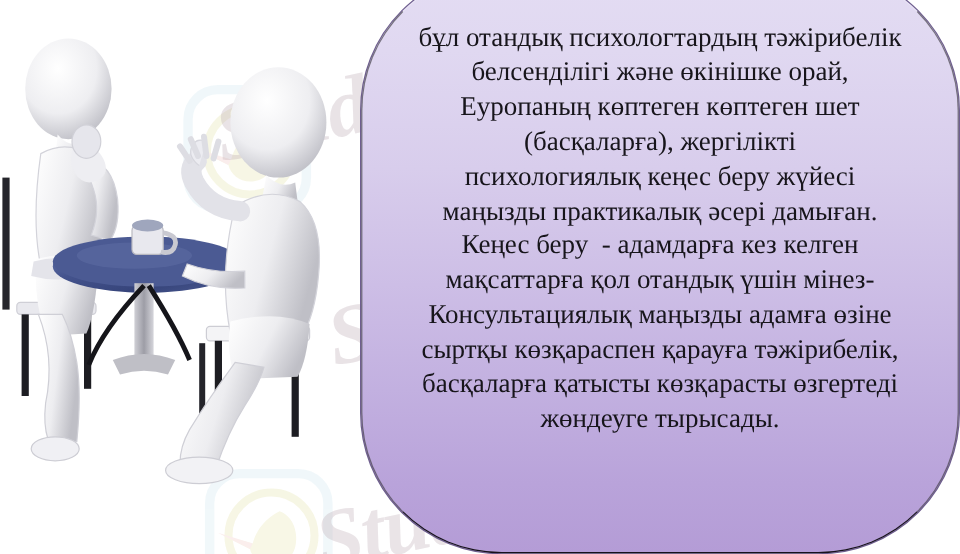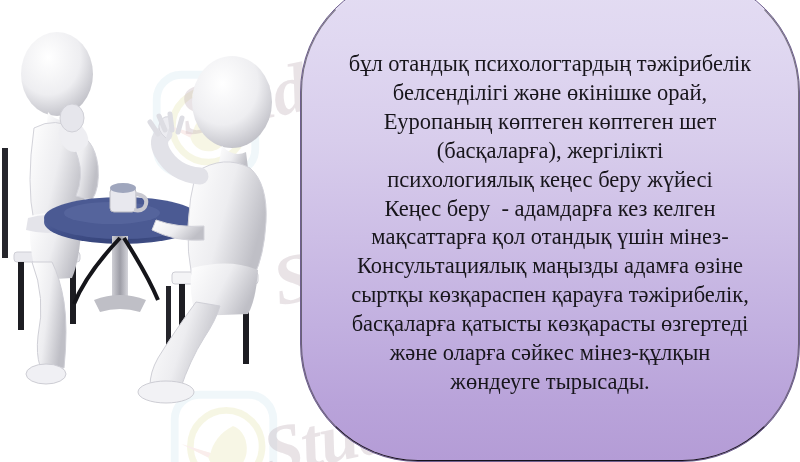--- a/index.html
+++ b/index.html
@@ -84,27 +84,26 @@
     border-left-color: rgba(22,18,28,.55);
     border-right-color: rgba(22,18,28,.55);
     pointer-events: none;
   }
 
   #panel-text {
     position: absolute;
     left: 0;
     right: 0;
     top: 26px;           
-    padding: 1px 14px;
+    padding: 16px 14px;
     text-align: center;
     color: #17151b;
     font-size: 22.5px;
     line-height: 28.9px;
     z-index: 4;
-    margin-top: 48px;
   }
   #panel-text .line {
     white-space: pre-wrap;
   }
 </style>
 </head>
 <body>
 
 <div id="slide">
 
@@ -225,23 +224,23 @@
     </svg>
   </div>
 
   <div id="panel">
     <div id="panel-text">
       <div class="line">бұл отандық психологтардың тәжірибелік</div>
       <div class="line">белсенділігі және өкінішке орай,</div>
       <div class="line">Еуропаның көптеген көптеген шет</div>
       <div class="line">(басқаларға), жергілікті</div>
       <div class="line">психологиялық кеңес беру жүйесі</div>
+      <div class="line">маңызды практикалық әсері дамыған.</div>
       <div class="line">Кеңес беру  - адамдарға кез келген</div>
       <div class="line">мақсаттарға қол отандық үшін мінез-</div>
       <div class="line">Консультациялық маңызды адамға өзіне</div>
       <div class="line">сыртқы көзқараспен қарауға тәжірибелік,</div>
       <div class="line">басқаларға қатысты көзқарасты өзгертеді</div>
-      <div class="line">және оларға сәйкес мінез-құлқын</div>
       <div class="line">жөндеуге тырысады.</div>
     </div>
   </div>
 
 </div>
 
 </body></html>

